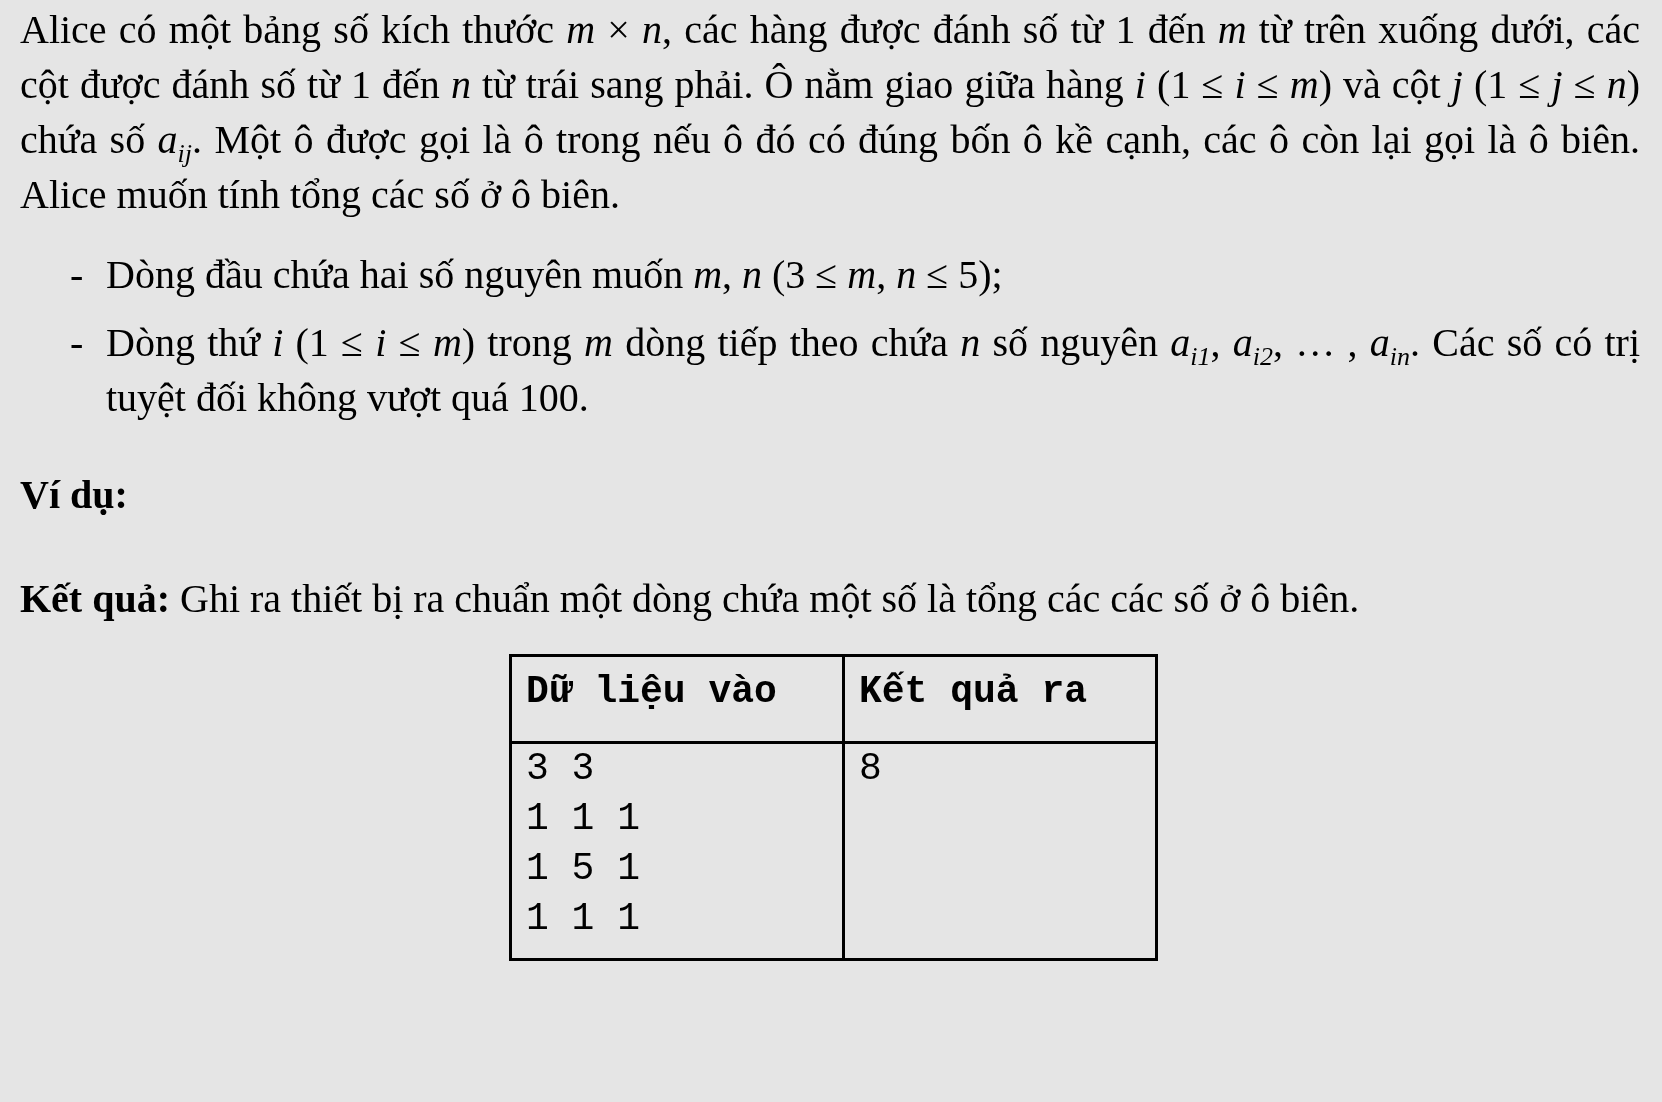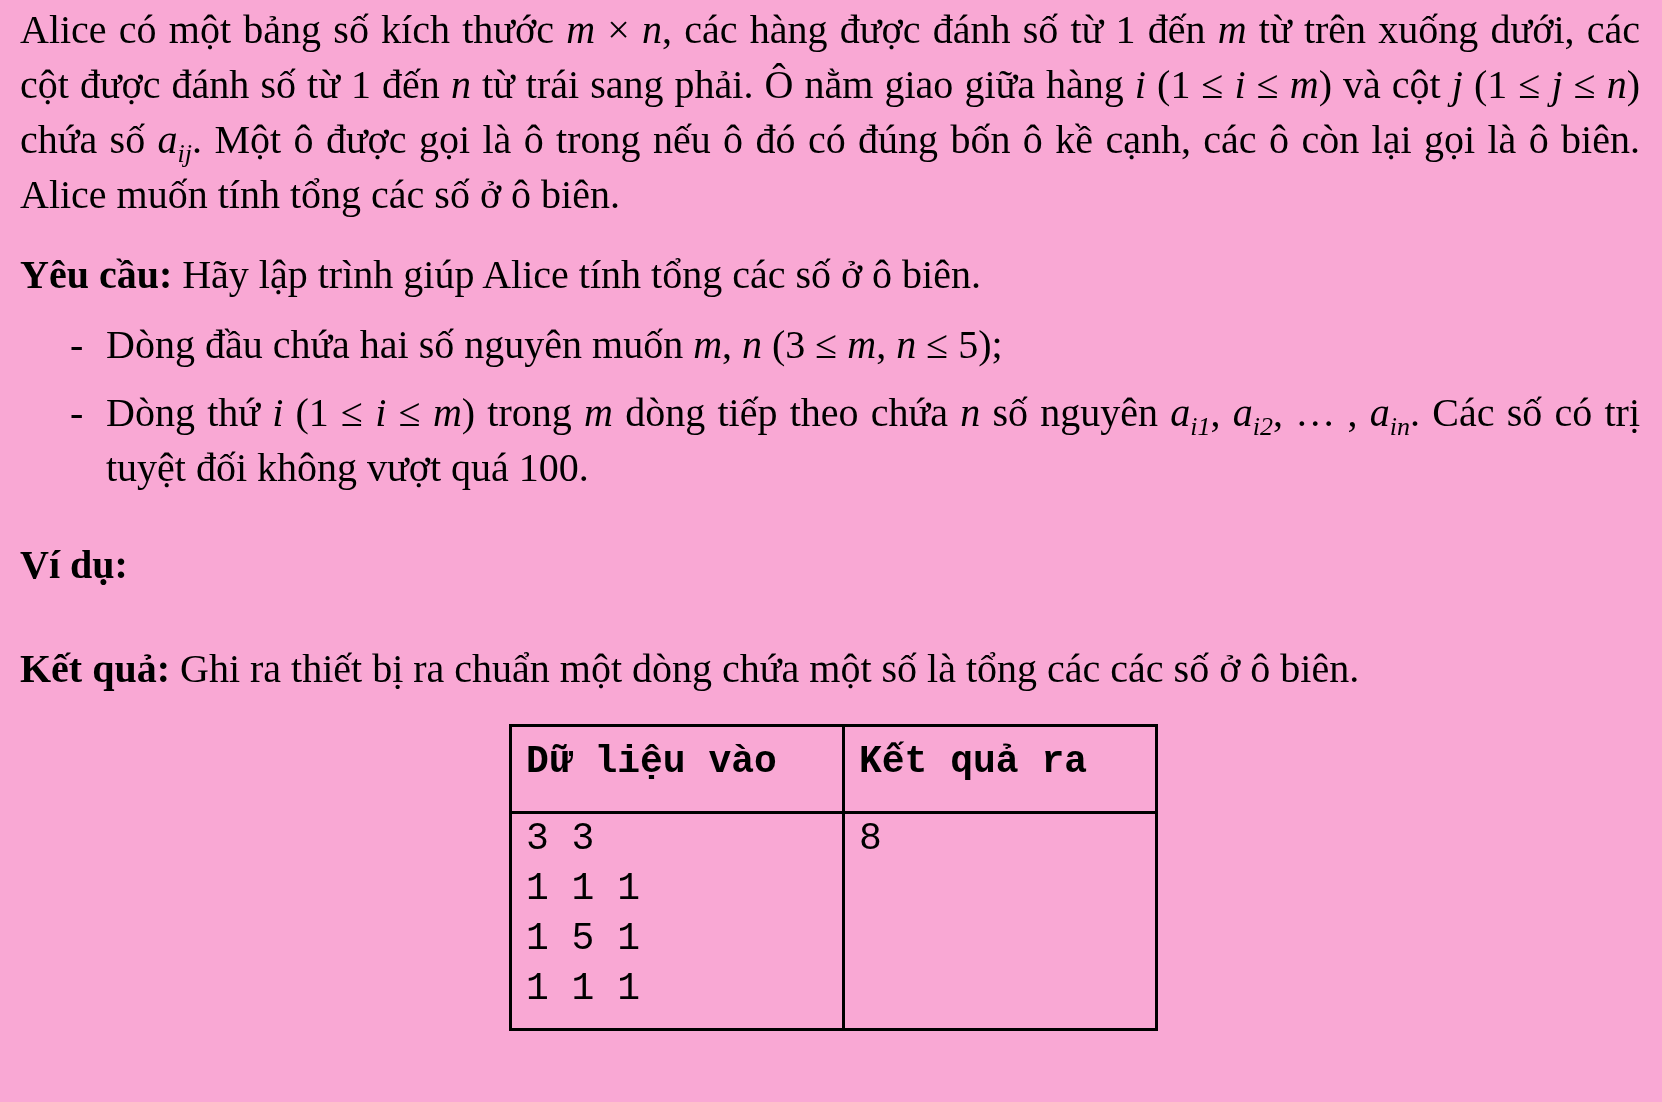--- a/index.html
+++ b/index.html
@@ -5,21 +5,21 @@
   html, body {
     margin: 0;
     padding: 0;
     background: #ffffff;
     color: #000000;
   }
   .page {
     position: relative;
     width: 1662px;
     height: 1102px;
-    background: #f9a8d4;
+    background: #e5e5e5;
     font-family: "Liberation Serif", "DejaVu Serif", serif;
     font-size: 40px;
     line-height: 55px;
     box-sizing: border-box;
     padding: 2px 22px 0 20px;
     overflow: hidden;
   }
   .para {
     margin: 0;
     text-align: justify;
@@ -83,23 +83,20 @@
     margin-top: 35px;
   }
 </style>
 </head>
 <body>
 
 <div class="page">
 
   <p class="para intro"><span>Alice có một bảng số kích thước </span><span style="font-style: italic;">m</span><span> × </span><span style="font-style: italic;">n</span><span>, các hàng được đánh số từ 1 đến </span><span style="font-style: italic;">m</span><span> từ trên xuống dưới, các cột được đánh số từ 1 đến </span><span style="font-style: italic;">n</span><span> từ trái sang phải. Ô nằm giao giữa hàng </span><span style="font-style: italic;">i</span><span> (1 ≤ </span><span style="font-style: italic;">i</span><span> ≤ </span><span style="font-style: italic;">m</span><span>) và cột </span><span style="font-style: italic;">j</span><span> (1 ≤ </span><span style="font-style: italic;">j</span><span> ≤ </span><span style="font-style: italic;">n</span><span>) chứa số </span><span style="font-style: italic;">a</span><sub style="font-style: italic;">ij</sub><span>. Một ô được gọi là ô trong nếu ô đó có đúng bốn ô kề cạnh, các ô còn lại gọi là ô biên. Alice muốn tính tổng các số ở ô biên.</span></p>
 
-  <p class="para requirement">
-    <b class="label">Yêu cầu:</b><span><span> Hãy lập trình giúp Alice tính tổng các số ở ô biên.</span></span>
-  </p>
 
 
   <ul class="bullets">
     <li class="bullet">
       <span class="marker">-</span>
       <div class="bullet-text"><span>Dòng đầu chứa hai số nguyên muốn </span><span style="font-style: italic;">m</span><span>, </span><span style="font-style: italic;">n</span><span> (3 ≤ </span><span style="font-style: italic;">m</span><span>, </span><span style="font-style: italic;">n</span><span> ≤ 5);</span></div>
     </li>
     <li class="bullet">
       <span class="marker">-</span>
       <div class="bullet-text"><span>Dòng thứ </span><span style="font-style: italic;">i</span><span> (1 ≤ </span><span style="font-style: italic;">i</span><span> ≤ </span><span style="font-style: italic;">m</span><span>) trong </span><span style="font-style: italic;">m</span><span> dòng tiếp theo chứa </span><span style="font-style: italic;">n</span><span> số nguyên </span><span style="font-style: italic;">a</span><sub style="font-style: italic;">i1</sub><span>, </span><span style="font-style: italic;">a</span><sub style="font-style: italic;">i2</sub><span>, … , </span><span style="font-style: italic;">a</span><sub style="font-style: italic;">in</sub><span>. Các số có trị tuyệt đối không vượt quá 100.</span></div>

